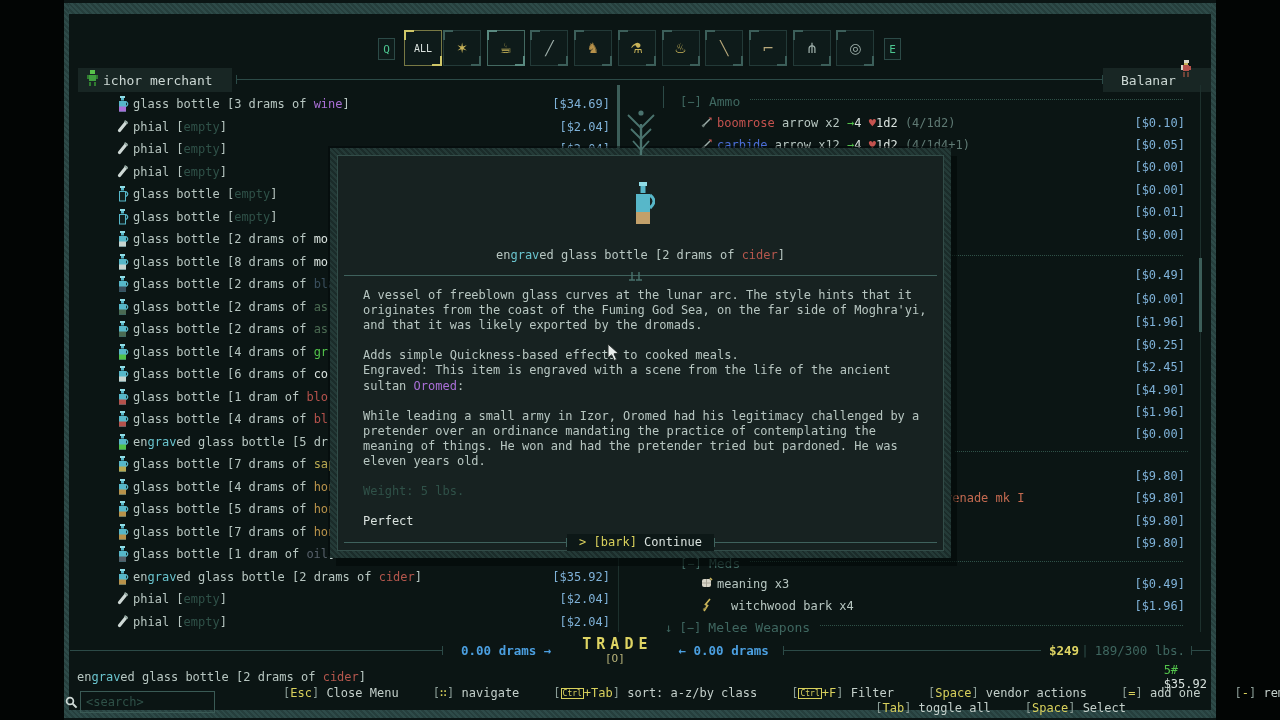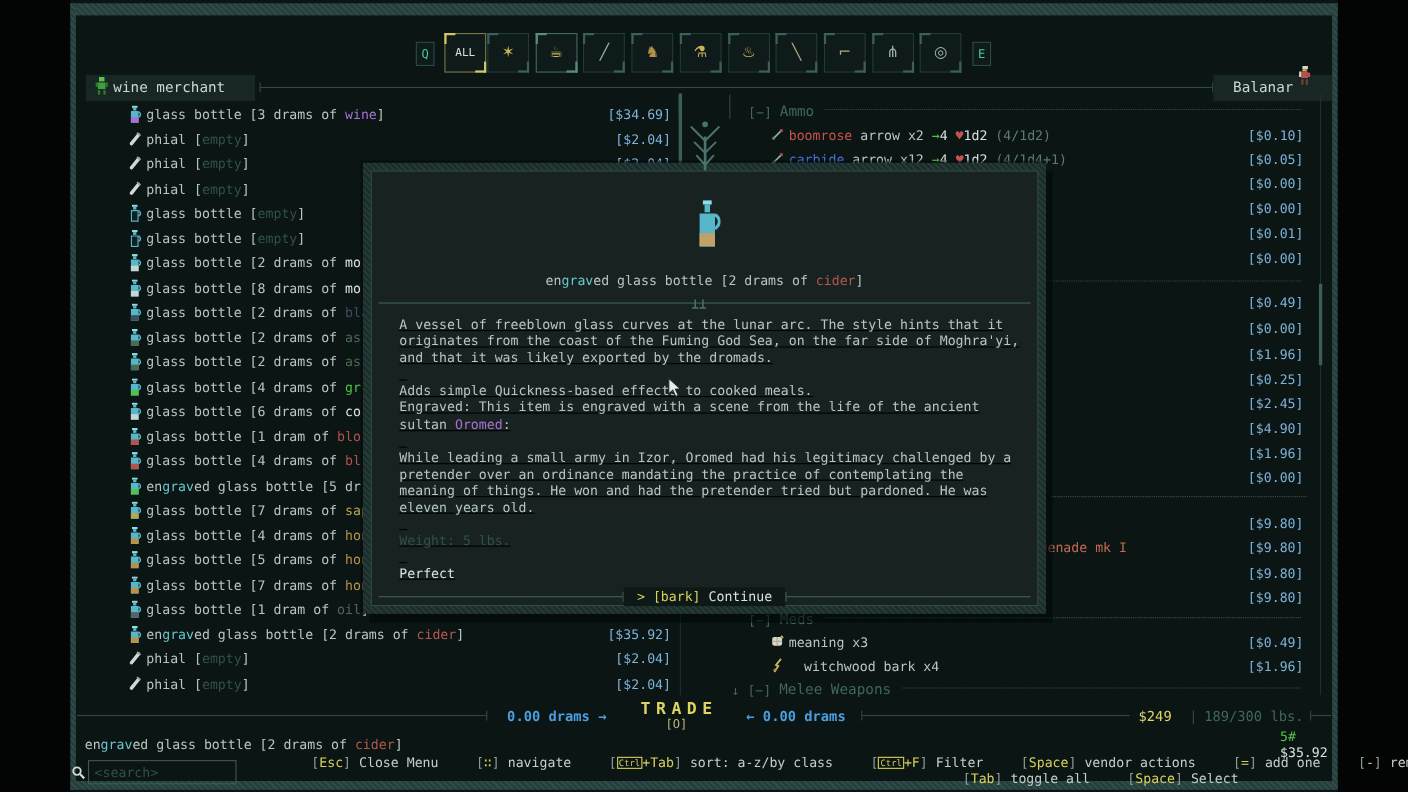--- a/index.html
+++ b/index.html
@@ -110,21 +110,21 @@
       <span class="ic" style="margin:0 4px 0 8px;width:13px;">
         <svg width="13" height="17" viewBox="0 0 13 17">
             <rect x="4" y="0" width="5" height="4" fill="#58c24a"></rect>
             <rect x="3" y="5" width="7" height="6" fill="#3f9e3e"></rect>
             <rect x="1" y="5" width="2" height="4" fill="#2f7c30"></rect>
             <rect x="10" y="5" width="2" height="4" fill="#2f7c30"></rect>
             <rect x="3" y="12" width="2" height="4" fill="#2f7c30"></rect>
             <rect x="8" y="12" width="2" height="4" fill="#2f7c30"></rect>
           </svg>
       </span>
-      <span>wine merchant</span>
+      <span>ichor merchant</span>
     </div>
     <div class="hline" style="left:172px;top:79px;width:867px;"></div>
     <div class="vline" style="left:172px;top:75px;height:9px;"></div>
     <div class="vline" style="left:1038px;top:75px;height:9px;"></div>
     <div class="hdrbox" style="left:1039px;width:108px;justify-content:flex-start;padding-left:18px;box-sizing:border-box;">
       <span>Balanar</span>
     </div>
     <span style="position:absolute;left:1115px;top:60px;">
       <svg width="14" height="19" viewBox="0 0 14 19">
           <rect x="5" y="0" width="5" height="3" fill="#d8d5c8"></rect>
@@ -347,21 +347,21 @@
       <span style="width:372px;height:1px;background:#2c4a47;"></span>
       <span style="width:1px;height:9px;background:#2c4a47;"></span>
       <span style="color:#4b9fe0;font-weight:bold;margin:0 0 0 18px;">0.00 drams →</span>
       <span style="display:flex;flex-direction:column;align-items:center;margin:0 26px;">
         <span style="color:#ded463;font-size:15px;font-weight:bold;letter-spacing:5px;text-indent:5px;">TRADE</span>
         <span style="color:#b9b47a;font-size:11px;margin-top:-1px;">[O]</span>
       </span>
       <span style="color:#4b9fe0;font-weight:bold;">← 0.00 drams</span>
       <span style="width:1px;height:9px;background:#2c4a47;margin-left:14px;"></span>
       <span style="flex:1 1 auto;height:1px;background:#2c4a47;"></span>
-      <span style="color:#ded463;font-weight:normal;margin:0 16px 0 8px;">$249</span>
+      <span style="color:#ded463;font-weight:bold;margin:0 2px 0 8px;">$249</span>
       <span style="color:#2c4a47;">|</span>
       <span style="color:#3f6760;margin:0 6px;">189/300 lbs.</span>
       <span style="width:1px;height:9px;background:#2c4a47;"></span>
       <span style="width:18px;height:1px;background:#2c4a47;"></span>
     </div>
 
     <div class="row" style="left:13px;top:668px;width:1130px;">
       <span id="status-item"><span style="color: rgb(183, 198, 193);">en</span><span style="color: rgb(106, 196, 206);">grav</span><span style="color: rgb(183, 198, 193);">ed</span><span style="color: rgb(183, 198, 193);"> glass bottle [2 drams of </span><span style="color: rgb(181, 87, 77);">cider</span><span style="color: rgb(183, 198, 193);">]</span></span>
       <span class="price">
         <span style="color:#52c24a;">5#</span>
@@ -403,21 +403,21 @@
           <path d="M19,13 q8,6 0,13" stroke="#57b7c9" stroke-width="3" fill="none"></path>
         </svg>
       </span>
       <div class="pline" id="popup-title" style="position:absolute;left:0;top:92px;width:100%;text-align:center;"><span style="color: rgb(183, 198, 193);">en</span><span style="color: rgb(106, 196, 206);">grav</span><span style="color: rgb(183, 198, 193);">ed</span><span style="color: rgb(183, 198, 193);"> glass bottle [2 drams of </span><span style="color: rgb(181, 87, 77);">cider</span><span style="color: rgb(183, 198, 193);">]</span></div>
       <div style="position:absolute;left:6px;top:119px;width:593px;height:1px;background:#3f625d;"></div>
       <span style="position:absolute;left:288px;top:111px;">
         <svg width="20" height="10" viewBox="0 0 20 10">
             <path d="M6,0 v8 M13,0 v8 M3,8 h6 M10,8 h6" stroke="#4a736e" stroke-width="1.4" fill="none"></path>
           </svg>
       </span>
-      <div id="popup-text" style="position:absolute;left:25px;top:132px;width:572px;text-decoration:underline;">
+      <div id="popup-text" style="position:absolute;left:25px;top:132px;width:572px;">
           <div class="pline"><span style="color: rgb(183, 198, 193);">A vessel of freeblown glass curves at the lunar arc. The style hints that it</span></div>
           <div class="pline"><span style="color: rgb(183, 198, 193);">originates from the coast of the Fuming God Sea, on the far side of Moghra'yi,</span></div>
           <div class="pline"><span style="color: rgb(183, 198, 193);">and that it was likely exported by the dromads.</span></div>
           <div class="pline">&nbsp;</div>
           <div class="pline"><span style="color: rgb(183, 198, 193);">Adds simple Quickness-based effects to cooked meals.</span></div>
           <div class="pline"><span style="color: rgb(183, 198, 193);">Engraved: This item is engraved with a scene from the life of the ancient</span></div>
           <div class="pline"><span style="color: rgb(183, 198, 193);">sultan </span><span style="color: rgb(169, 111, 214);">Oromed</span><span style="color: rgb(183, 198, 193);">:</span></div>
           <div class="pline">&nbsp;</div>
           <div class="pline"><span style="color: rgb(183, 198, 193);">While leading a small army in Izor, Oromed had his legitimacy challenged by a</span></div>
           <div class="pline"><span style="color: rgb(183, 198, 193);">pretender over an ordinance mandating the practice of contemplating the</span></div>

